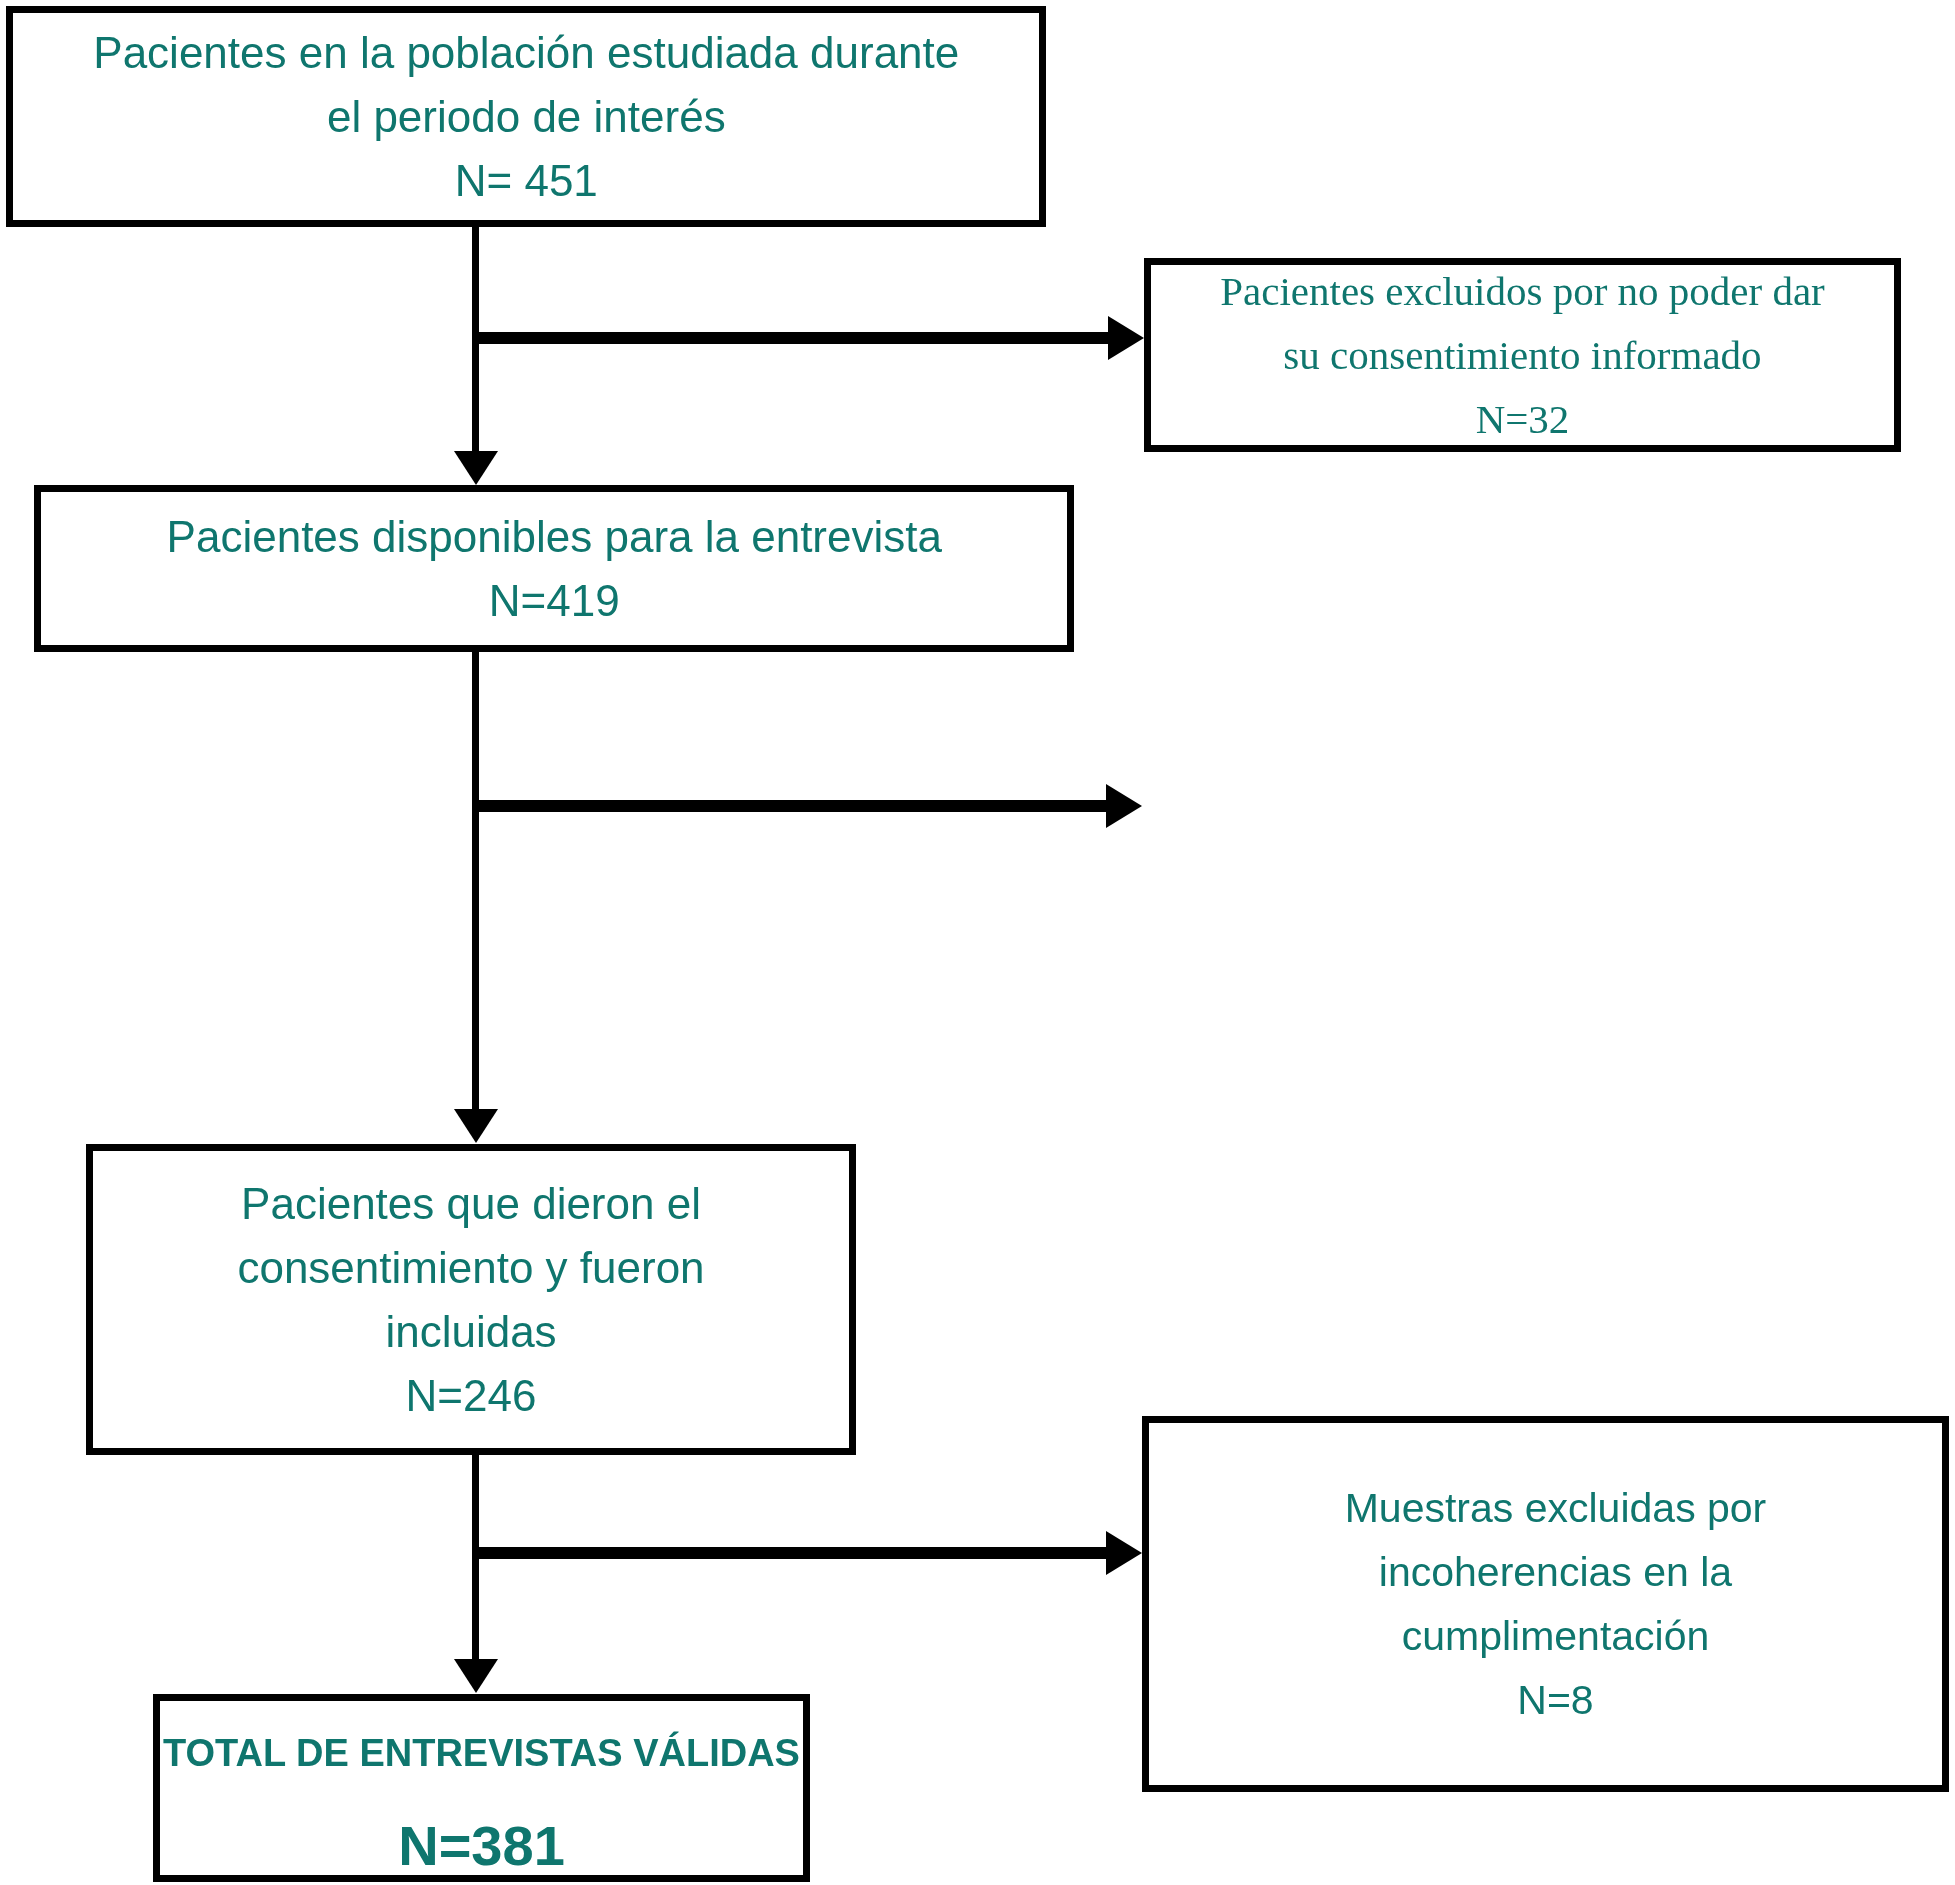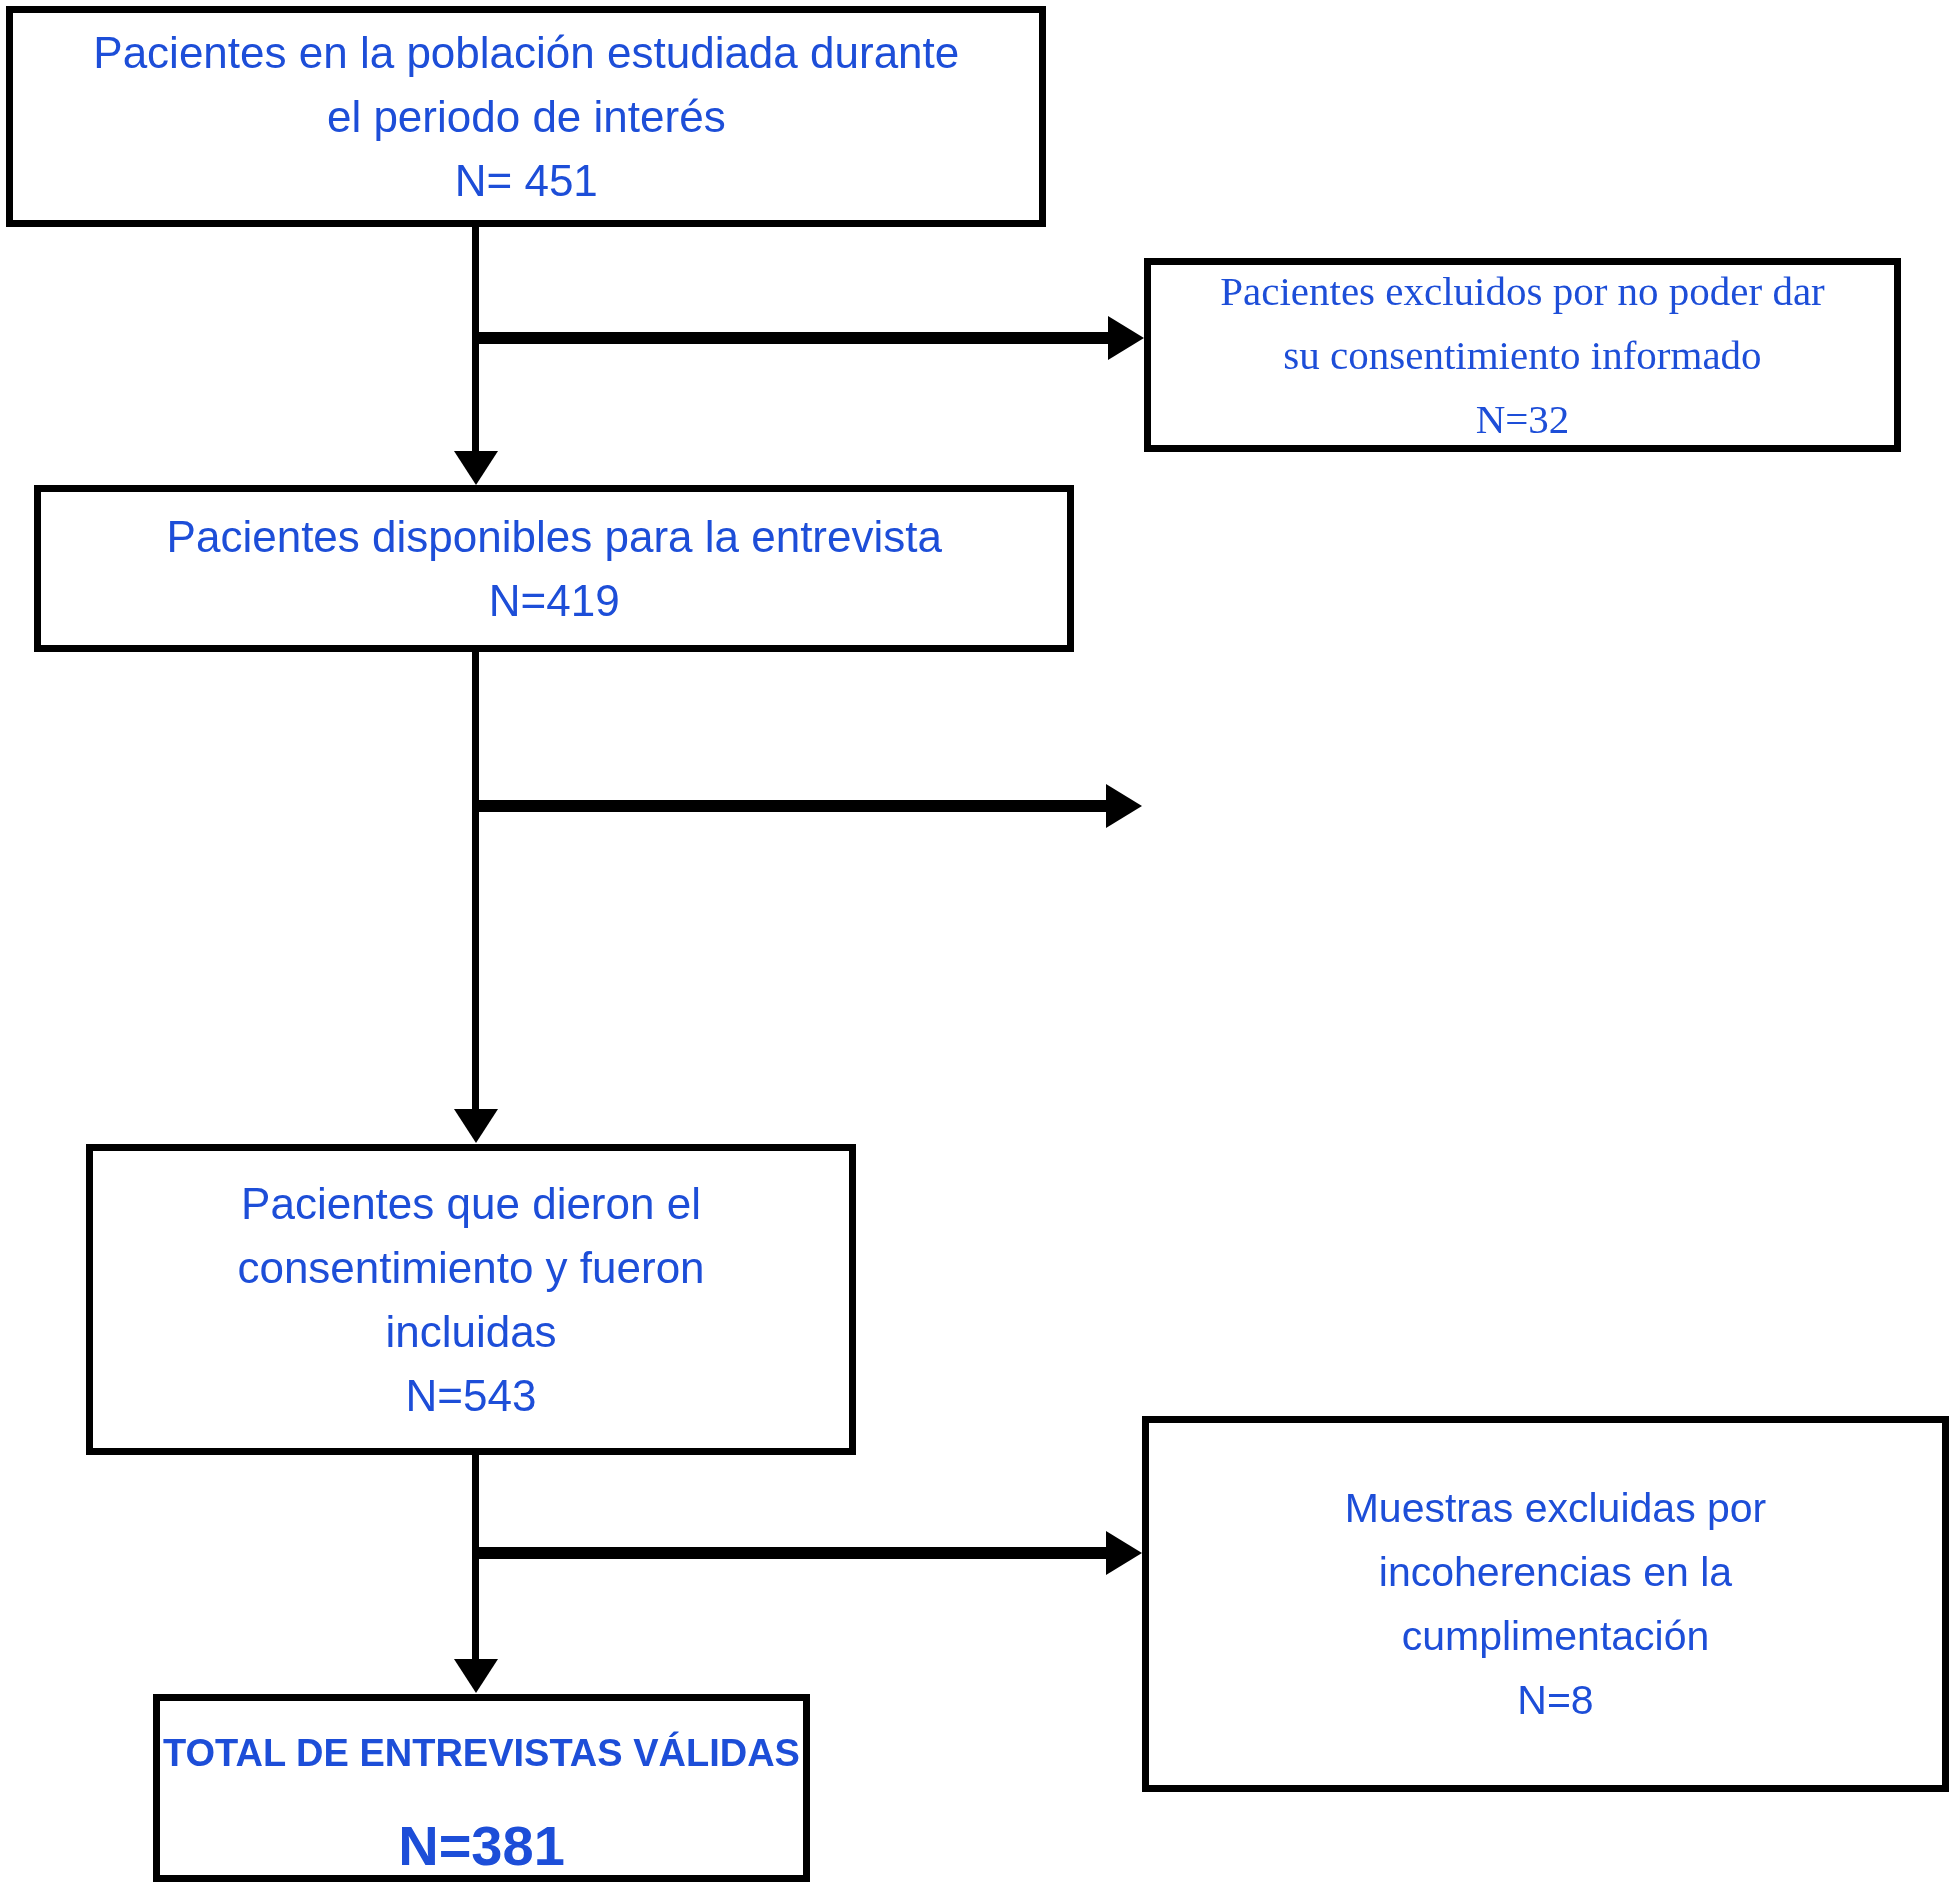--- a/index.html
+++ b/index.html
@@ -2,21 +2,21 @@
 <html style="font-size:12.5px"><head>
 <meta charset="utf-8">
 <style>
   html, body { margin: 0; padding: 0; background: #ffffff; }
   .stage {
     position: relative;
     width: 1956px;
     height: 1886px;
     background: #ffffff;
     font-family: "Liberation Sans", sans-serif;
-    color: #1d4ed8;
+    color: #0f766e;
     border-radius: 17px;
   }
   .box {
     position: absolute;
     border: 7px solid #000000;
     background: #ffffff;
     display: flex;
     flex-direction: column;
     align-items: center;
     justify-content: center;
@@ -90,21 +90,21 @@
 
   <div class="box box-b">
     <div class="box-text left-text">Pacientes disponibles para la entrevista
 N=419</div>
   </div>
 
   <div class="box box-c">
     <div class="box-text left-text">Pacientes que dieron el
 consentimiento y fueron
 incluidas
-N=543</div>
+N=246</div>
   </div>
 
   <div class="box box-d">
     <div class="total-title">TOTAL DE ENTREVISTAS VÁLIDAS</div>
     <div class="total-value">N=381</div>
   </div>
 
   <div class="box box-e">
     <div class="box-text right-text">Pacientes excluidos por no poder dar
 su consentimiento informado

